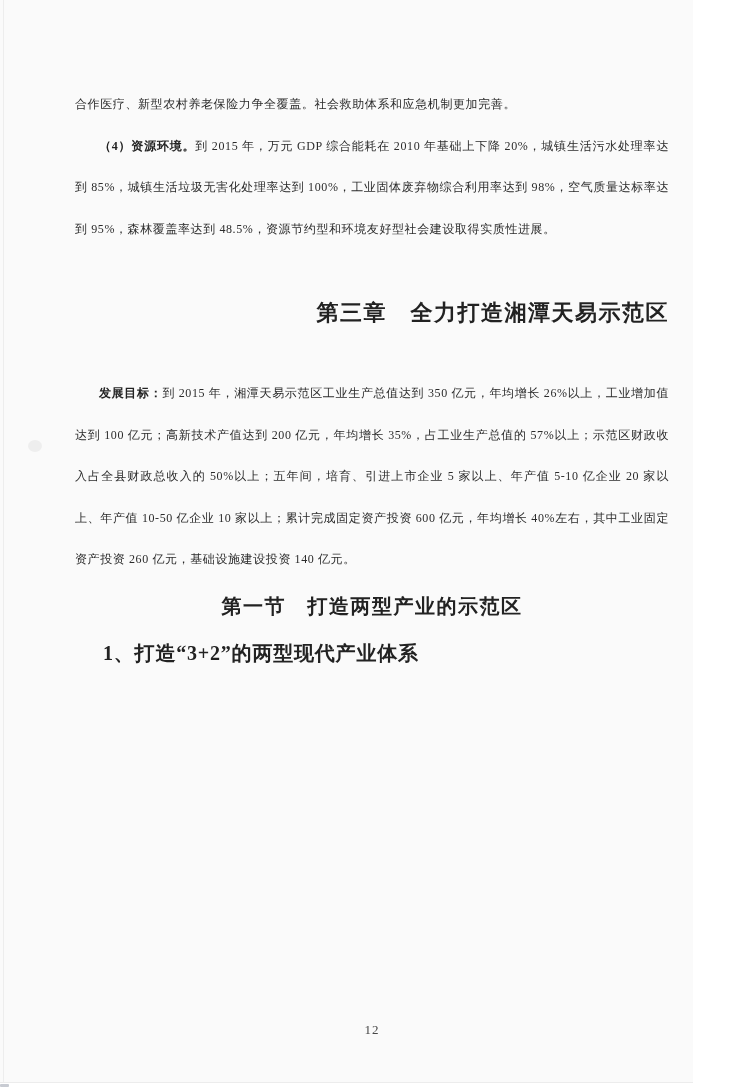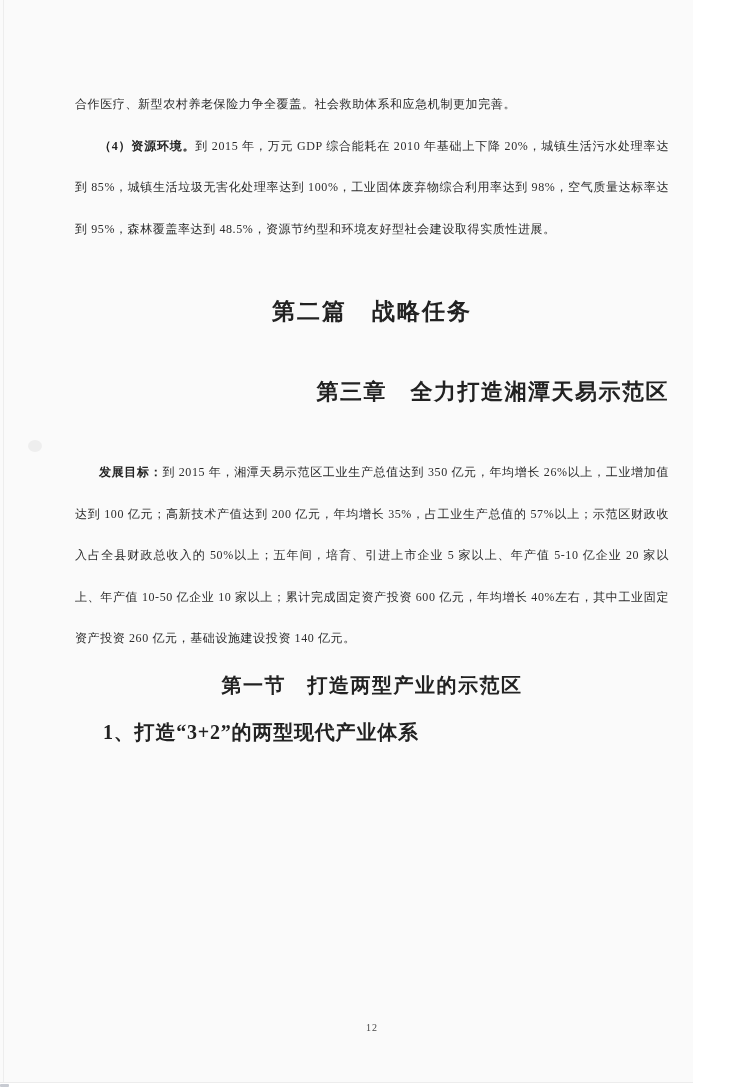--- a/index.html
+++ b/index.html
@@ -121,21 +121,21 @@
   .sub-heading.first {
     margin-top: 8px;
     text-indent: 28px;
   }
   .page-number {
     position: absolute;
     left: 75px;
     top: 1022px;
     width: 594px;
     text-align: center;
-    font-size: 10px;
+    font-size: 13px;
     letter-spacing: 1px;
     color: #474747;
   }
 </style>
 </head>
 <body>
 
 <div class="canvas">
   <div class="scan-page">
     <div class="left-edge"></div>
@@ -144,21 +144,20 @@
     <div class="content">
 
       <p class="body-text">
         <span>合作医疗、新型农村养老保险力争全覆盖。社会救助体系和应急机制更加完善。</span>
       </p>
 
       <p class="body-text indent">
         <span class="lead">（4）资源环境。</span><span>到 2015 年，万元 GDP 综合能耗在 2010 年基础上下降 20%，城镇生活污水处理率达到 85%，城镇生活垃圾无害化处理率达到 100%，工业固体废弃物综合利用率达到 98%，空气质量达标率达到 95%，森林覆盖率达到 48.5%，资源节约型和环境友好型社会建设取得实质性进展。</span>
       </p>
 
-      <h1 class="part-heading">第二篇　战略任务</h1>
 
       <h2 class="chapter-heading">第三章　全力打造湘潭天易示范区</h2>
 
       <p class="body-text indent para-goals">
         <span class="lead">发展目标：</span><span>到 2015 年，湘潭天易示范区工业生产总值达到 350 亿元，年均增长 26%以上，工业增加值达到 100 亿元；高新技术产值达到 200 亿元，年均增长 35%，占工业生产总值的 57%以上；示范区财政收入占全县财政总收入的 50%以上；五年间，培育、引进上市企业 5 家以上、年产值 5-10 亿企业 20 家以上、年产值 10-50 亿企业 10 家以上；累计完成固定资产投资 600 亿元，年均增长 40%左右，其中工业固定资产投资 260 亿元，基础设施建设投资 140 亿元。</span>
       </p>
 
       <h3 class="section-heading">第一节　打造两型产业的示范区</h3>
 
       <p class="sub-heading first">1、打造“3+2”的两型现代产业体系</p>

